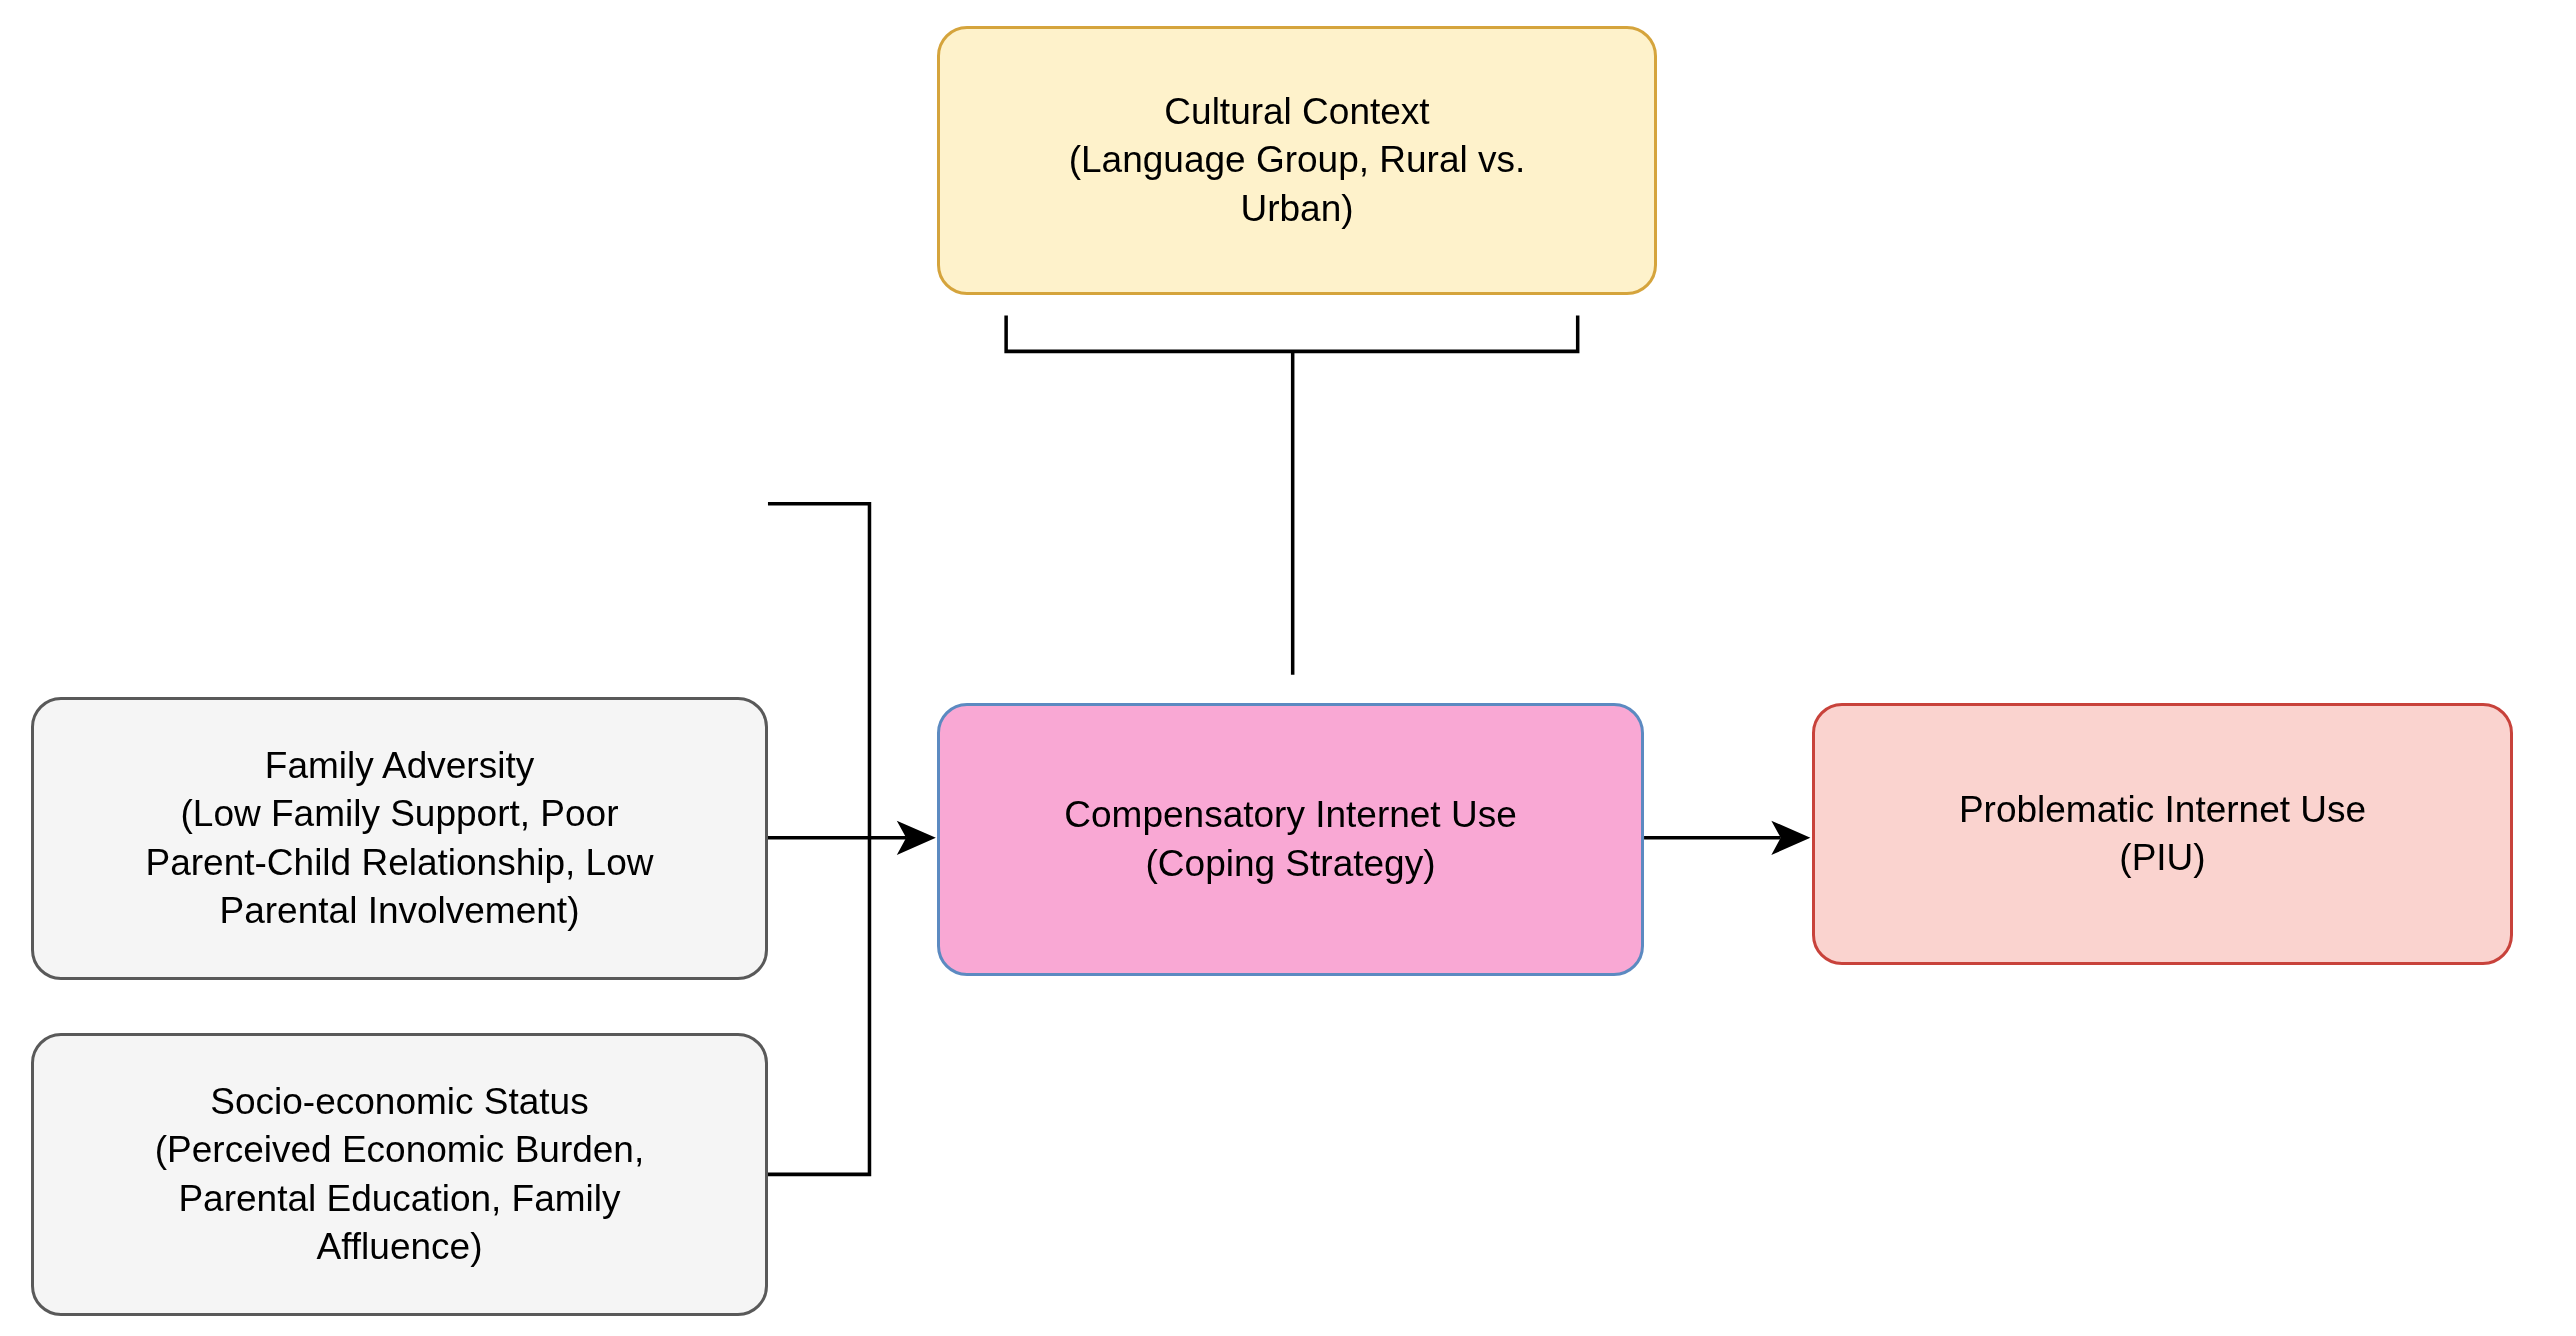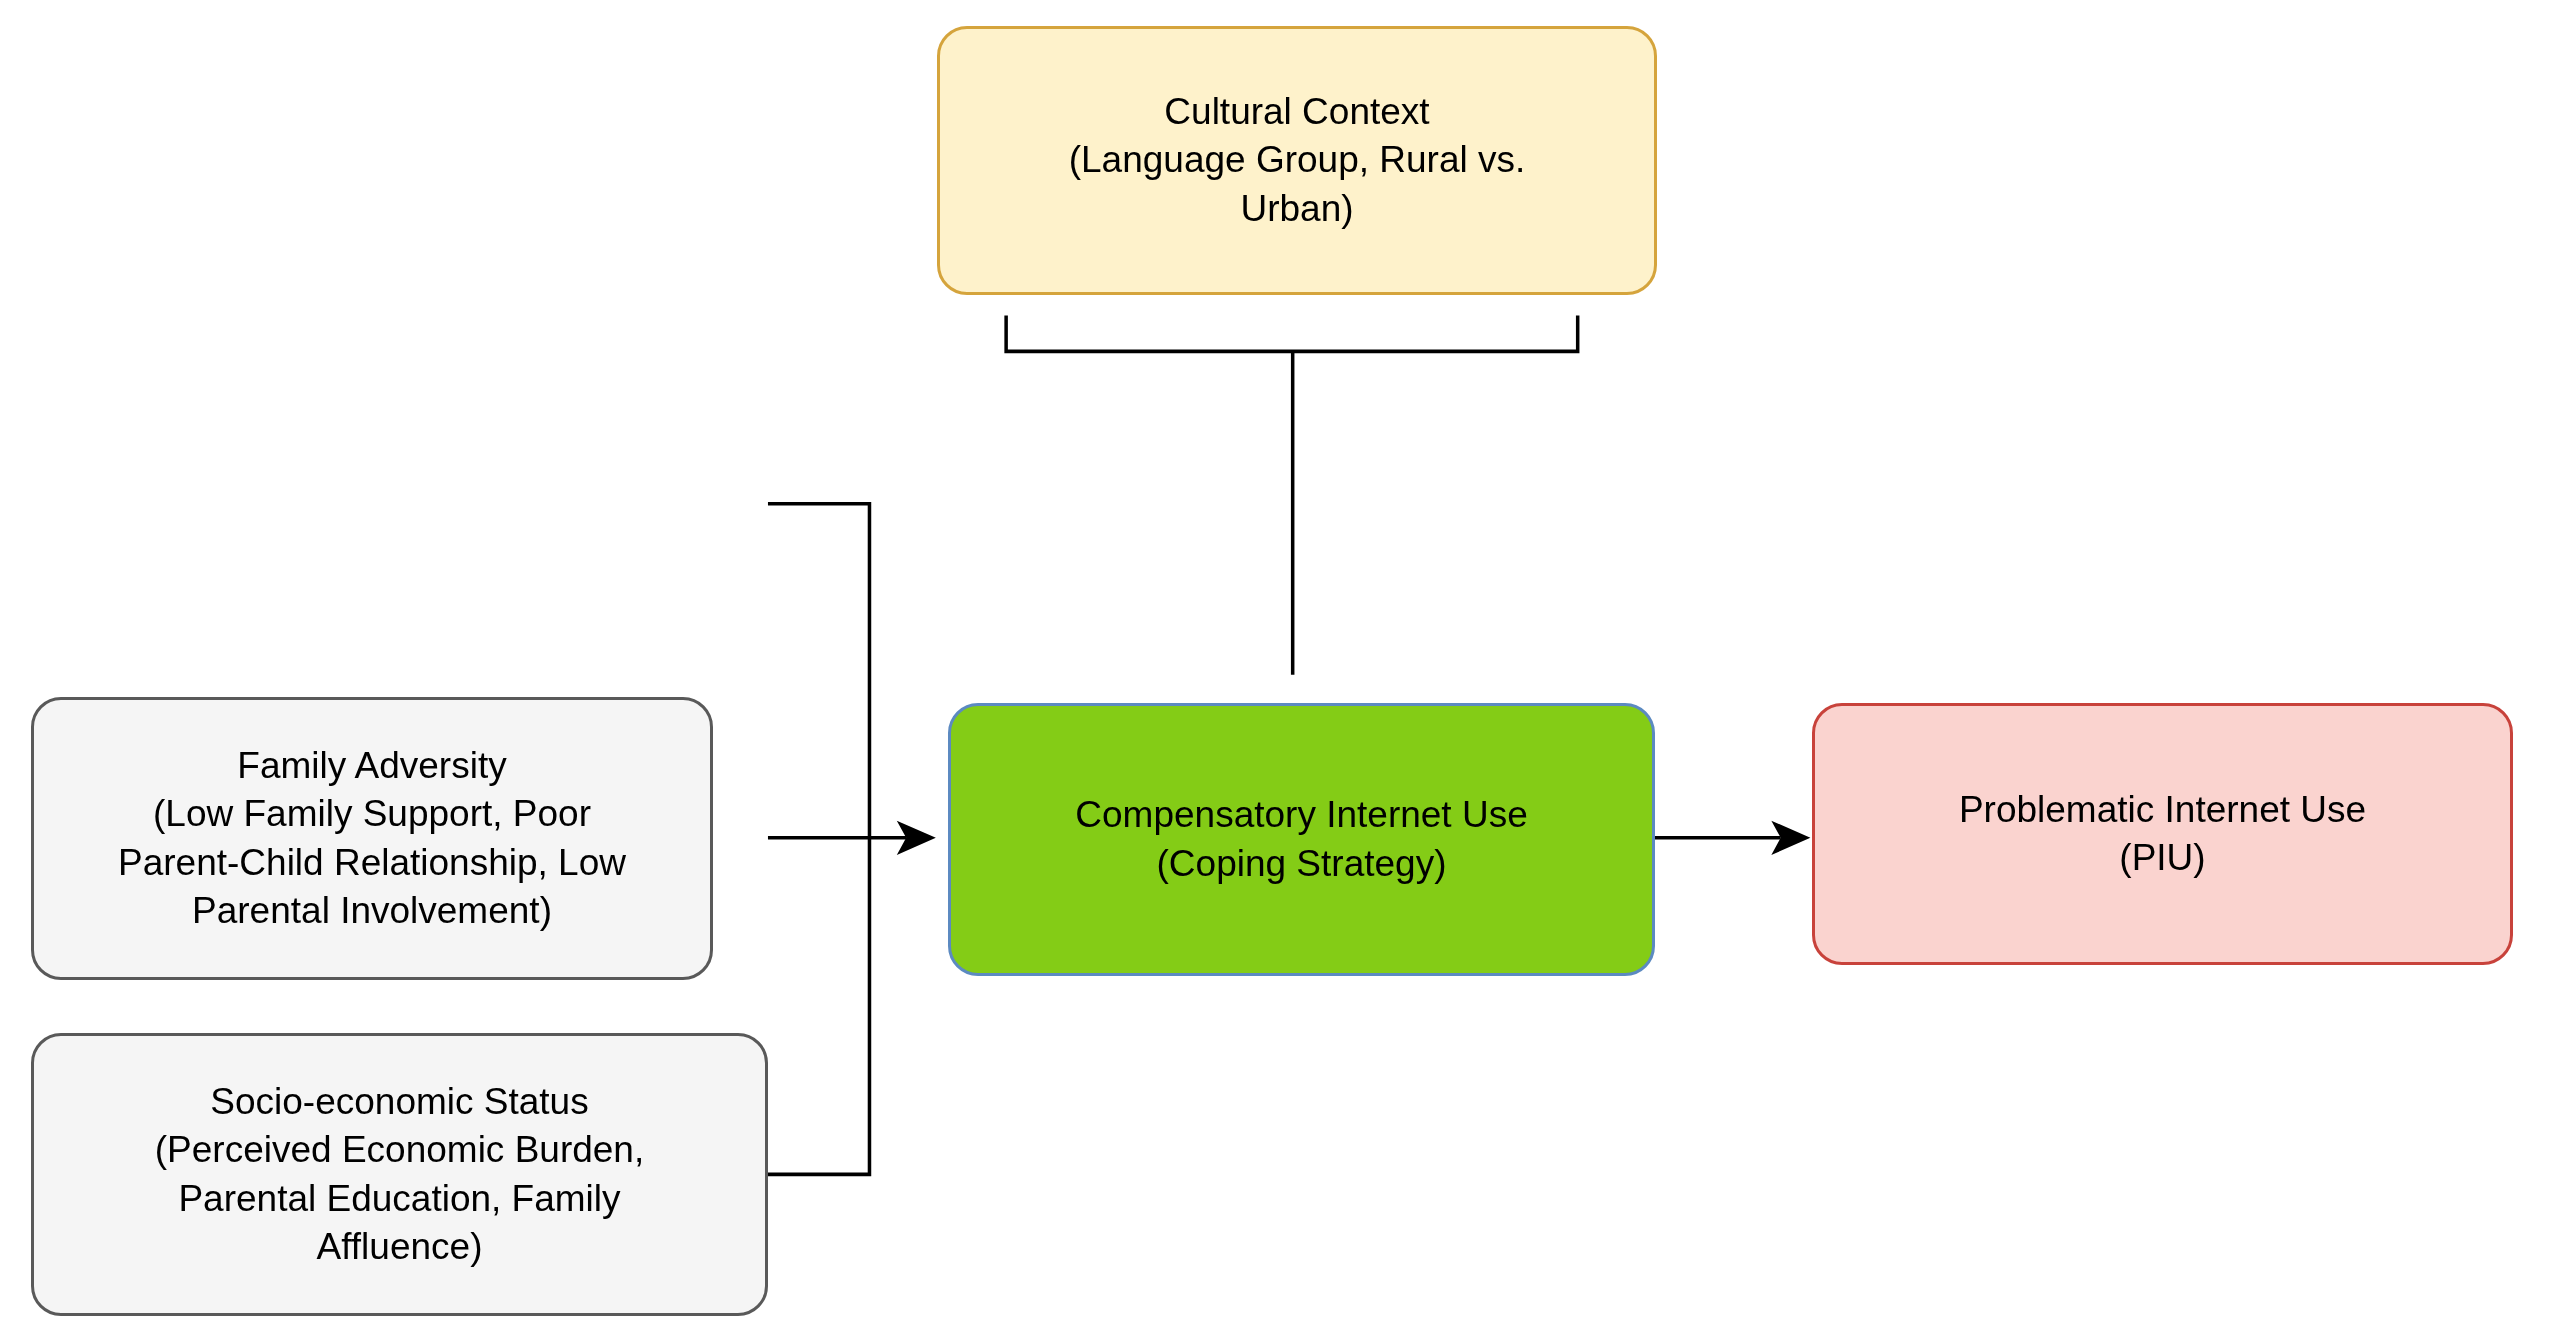--- a/index.html
+++ b/index.html
@@ -28,21 +28,21 @@
   }
   .node .label {
     font-size: 37px;
     line-height: 1.3;
     color: #000000;
     white-space: pre-line;
   }
   
   #n-cultural   { left: 937px; top: 26px;   width: 720px; height: 269px; }
   #n-psych      { left: 31px;   top: 374px;  width: 737px; height: 259px; }
-  #n-family     { left: 31px;   top: 697px;  width: 682px; height: 283px; }
+  #n-family     { left: 31px;   top: 697px;  width: 737px; height: 283px; }
   #n-ses        { left: 31px;   top: 1033px; width: 737px; height: 283px; }
   #n-ciu        { left: 937px; top: 703px;  width: 707px; height: 273px; }
   #n-piu        { left: 1812px; top: 703px;  width: 701px; height: 262px; }
 
   #connectors {
     position: absolute;
     left: 0; top: 0;
     width: 2576px;
     height: 1336px;
     pointer-events: none;
@@ -90,21 +90,21 @@
 Parental Involvement)</span>
   </div>
 
   <div class="node" id="n-ses" style="background-color: rgb(245, 245, 245); border-color: rgb(89, 89, 89);">
     <span class="label">Socio-economic Status
 (Perceived Economic Burden,
 Parental Education, Family
 Affluence)</span>
   </div>
 
-  <div class="node" id="n-ciu" style="background-color: #84cc16; border-color: rgb(92, 138, 193); margin-left: 11px;">
+  <div class="node" id="n-ciu" style="background-color: #f9a8d4; border-color: rgb(92, 138, 193);">
     <span class="label">Compensatory Internet Use
 (Coping Strategy)</span>
   </div>
 
   <div class="node" id="n-piu" style="background-color: rgb(250, 211, 207); border-color: rgb(200, 66, 59);">
     <span class="label">Problematic Internet Use
 (PIU)</span>
   </div>
 
 </div>

